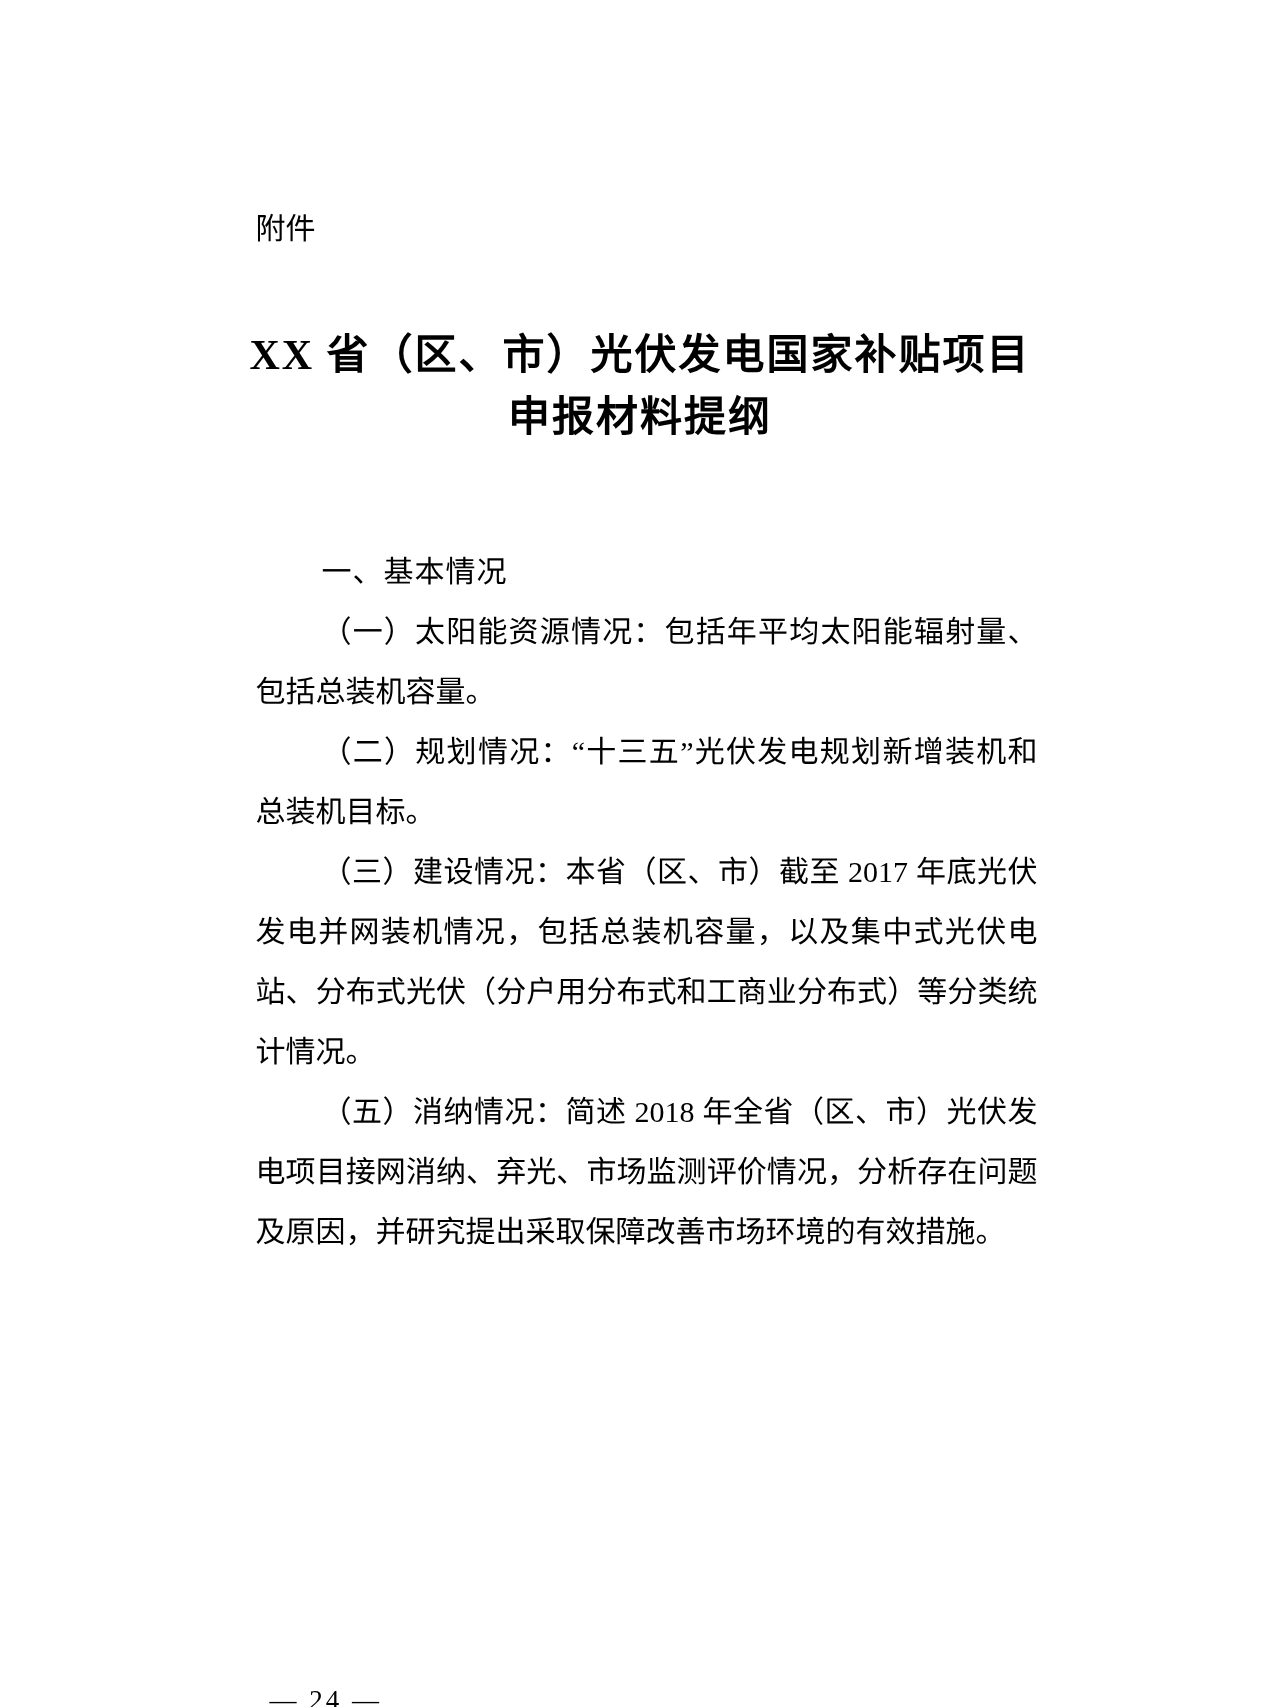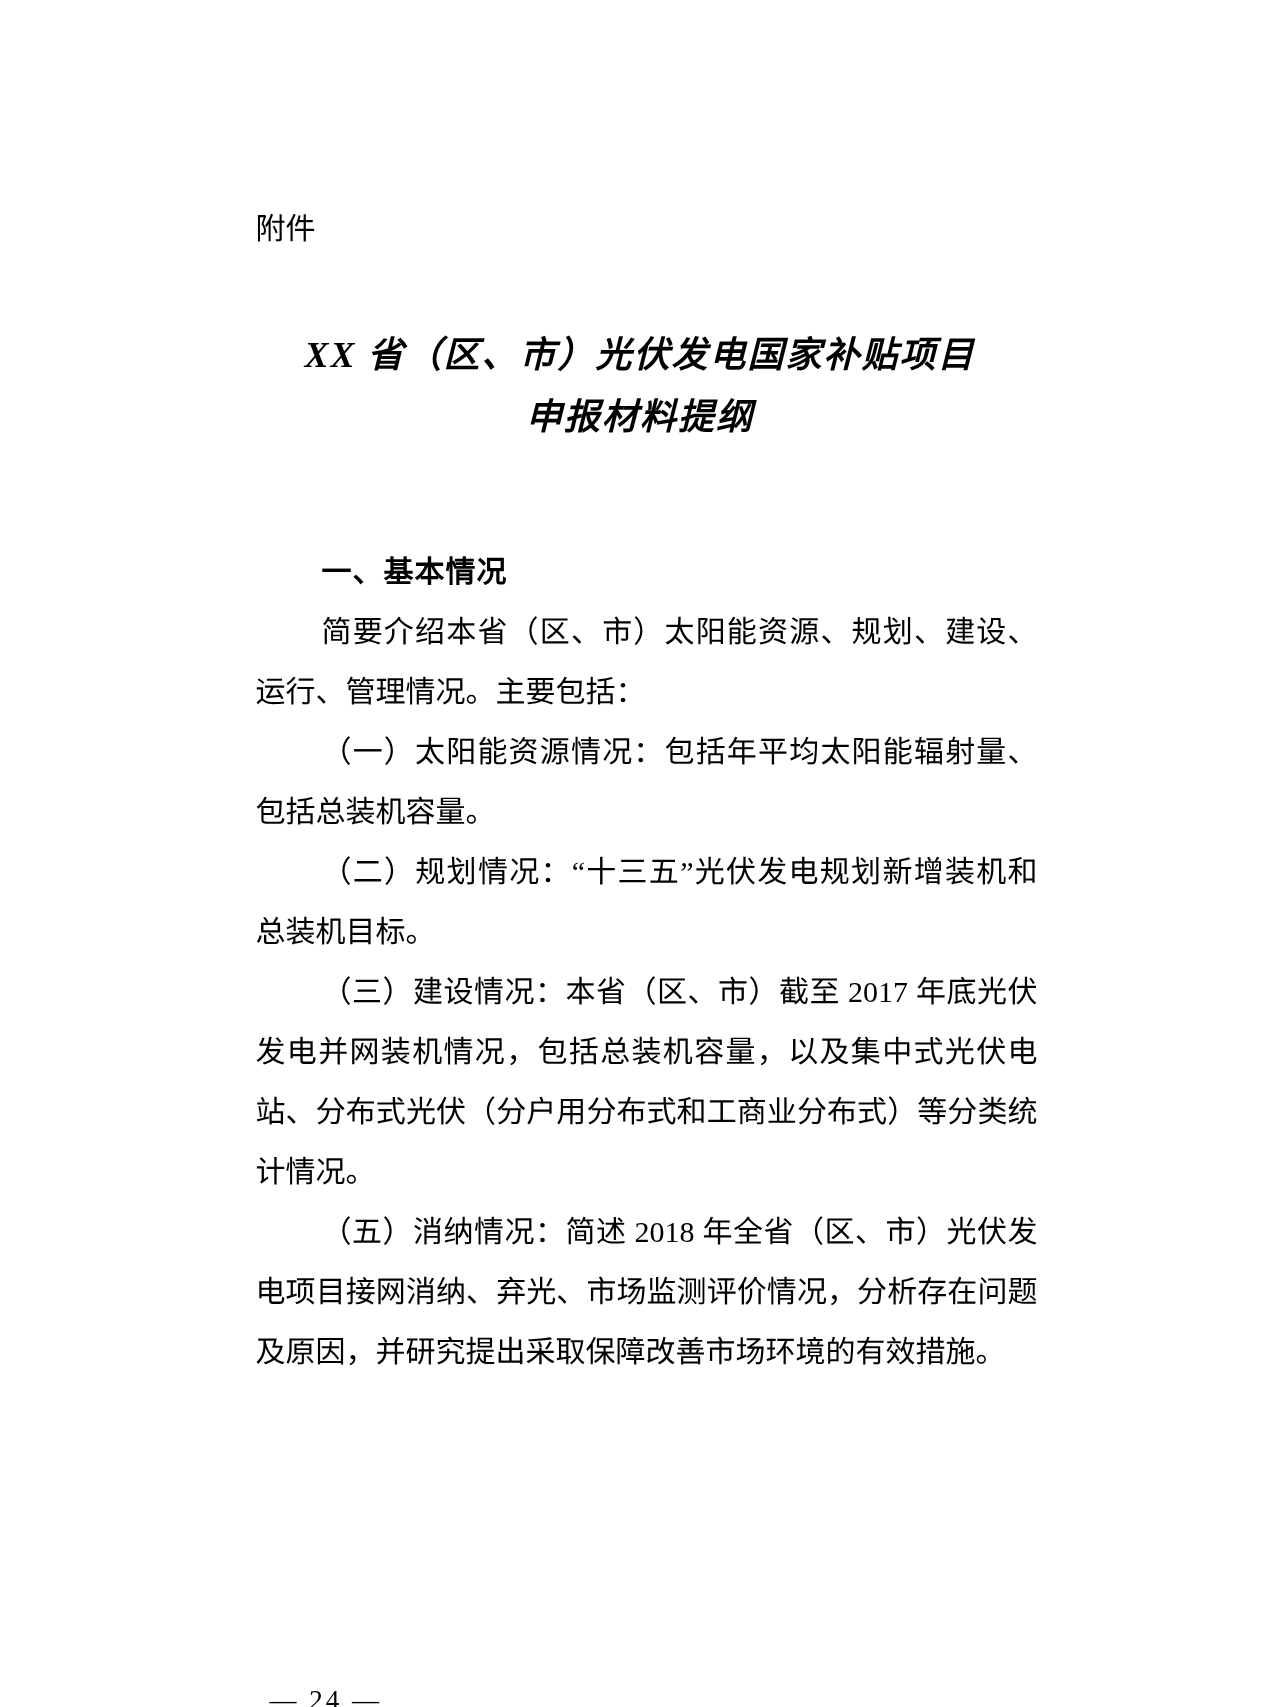--- a/index.html
+++ b/index.html
@@ -18,46 +18,45 @@
     padding-top: 210px;
     padding-left: 171px;
     font-size: 30px;
     line-height: 38px;
     font-family: "Liberation Sans", "DejaVu Sans", sans-serif;
   }
   .title-block {
     margin-top: 76px;
     text-align: center;
     font-weight: bold;
-    font-size: 36px;
+    font-size: 42px;
     line-height: 62px;
     letter-spacing: 2px;
     font-family: "Liberation Serif", "DejaVu Serif", serif;
-    font-style: italic;
   }
   .subtitle {
     margin-top: 14px;
     text-align: center;
     font-size: 30px;
     line-height: 38px;
     letter-spacing: 1px;
   }
   .doc-body {
     margin: 94px 158px 0 171px;
     font-size: 30px;
     line-height: 60px;
     text-align: justify;
     text-justify: inter-ideograph;
   }
   .doc-body p {
     text-indent: 2.2em;
     margin: 0;
   }
   .section-heading {
-    font-weight: bold;
+    font-weight: normal;
     font-family: "Liberation Sans", "DejaVu Sans", sans-serif;
     letter-spacing: 1px;
   }
   .page-number {
     position: absolute;
     left: 185px;
     top: 1680px;
     font-size: 27px;
     line-height: 40px;
     letter-spacing: 3px;
@@ -71,21 +70,20 @@
   <div class="attachment-label">附件</div>
 
   <div class="title-block">
     <div>XX 省（区、市）光伏发电国家补贴项目</div>
     <div>申报材料提纲</div>
   </div>
 
 
   <div class="doc-body">
     <p class="section-heading">一、基本情况</p>
-    <p>简要介绍本省（区、市）太阳能资源、规划、建设、运行、管理情况。主要包括：</p>
     <p>（一）太阳能资源情况：包括年平均太阳能辐射量、包括总装机容量。</p>
     <p>（二）规划情况：“十三五”光伏发电规划新增装机和总装机目标。</p>
     <p>（三）建设情况：本省（区、市）截至 2017 年底光伏发电并网装机情况，包括总装机容量，以及集中式光伏电站、分布式光伏（分户用分布式和工商业分布式）等分类统计情况。</p>
     <p>（五）消纳情况：简述 2018 年全省（区、市）光伏发电项目接网消纳、弃光、市场监测评价情况，分析存在问题及原因，并研究提出采取保障改善市场环境的有效措施。</p>
   </div>
 
   <div class="page-number">— 24 —</div>
 
 </div>
 

